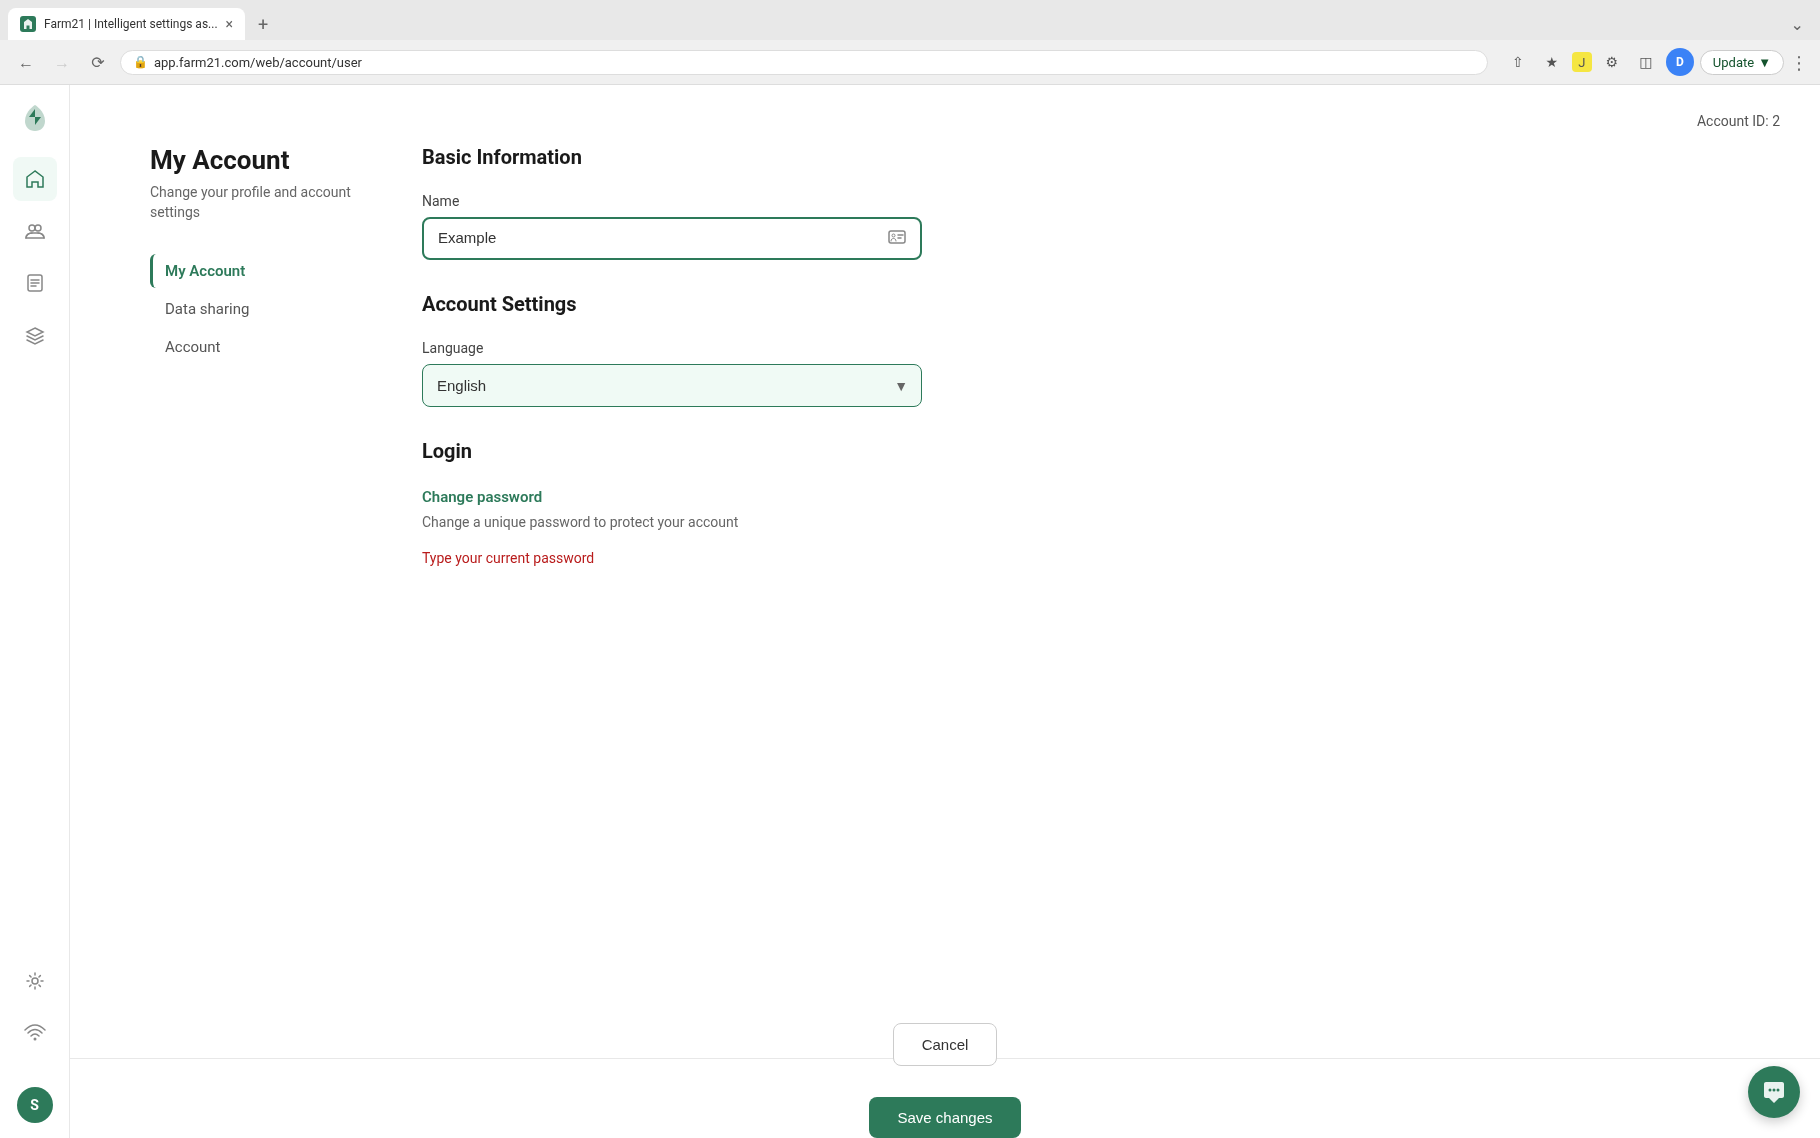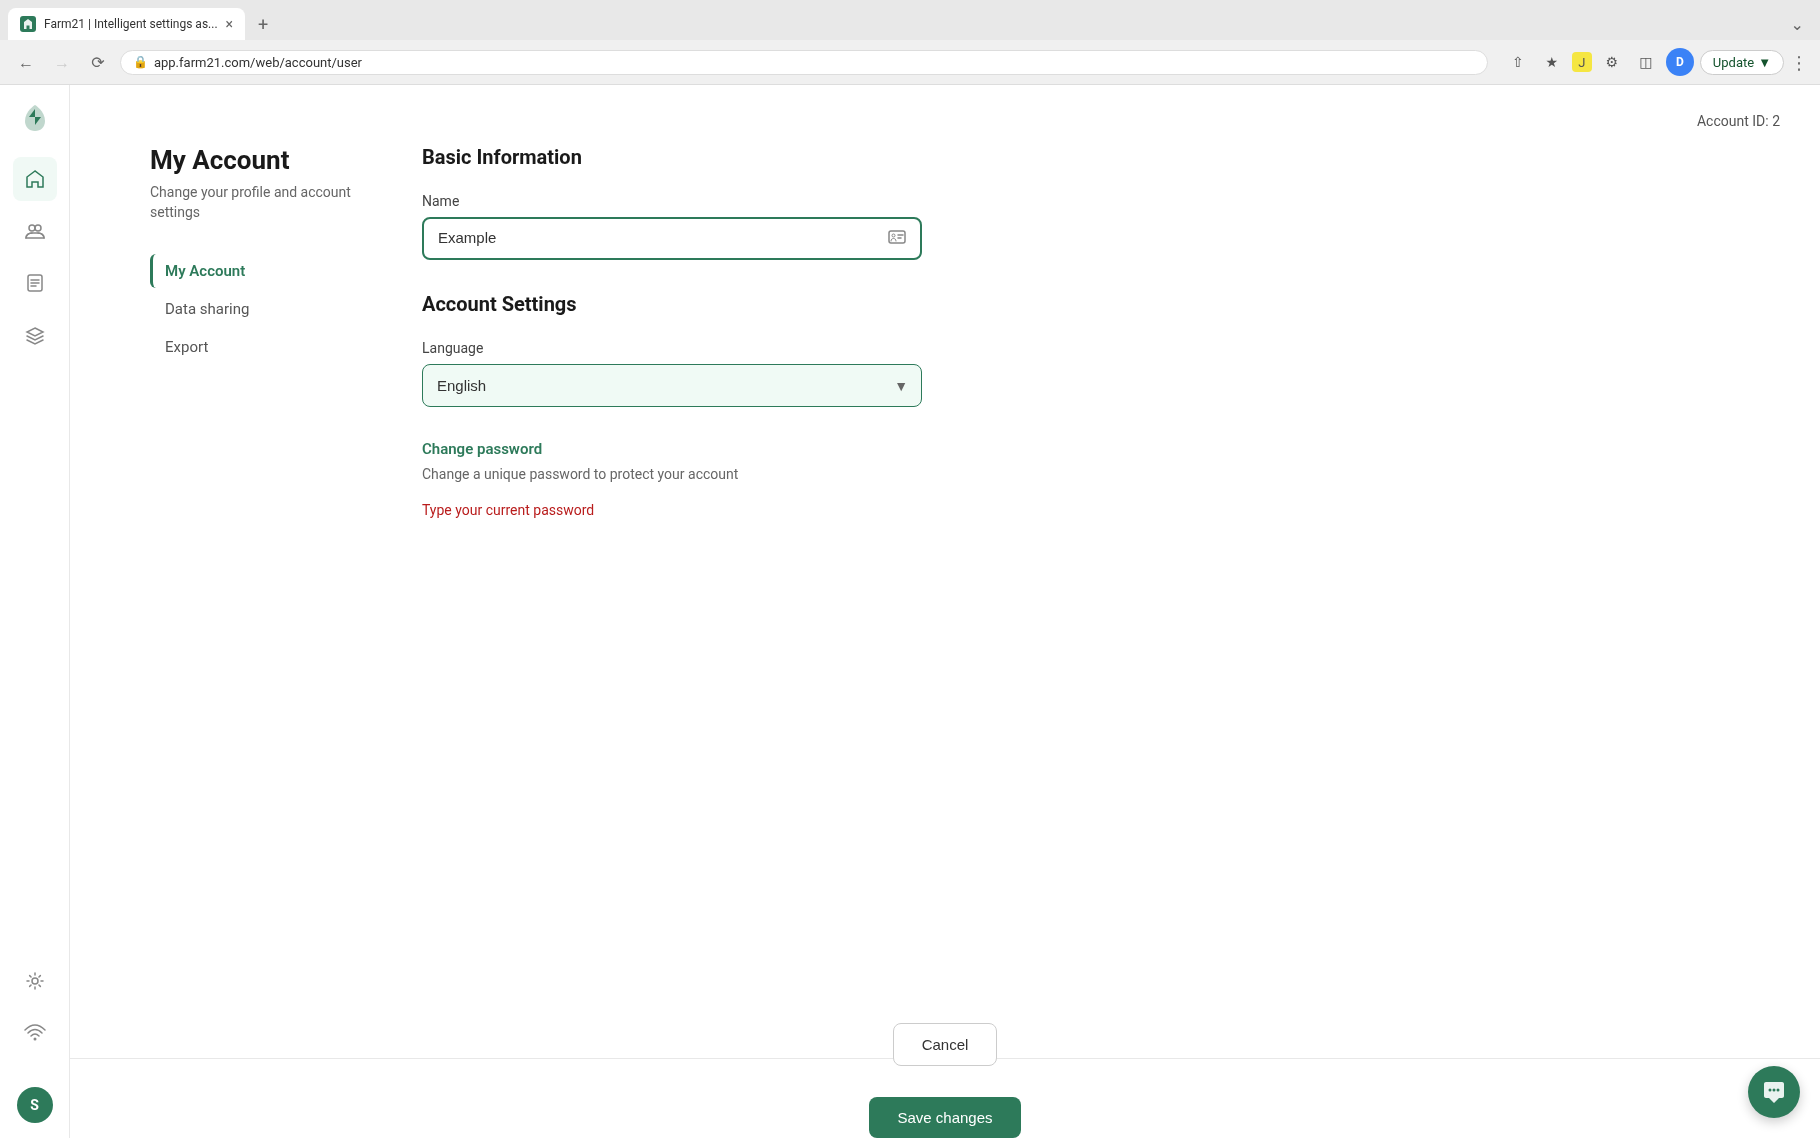--- a/index.html
+++ b/index.html
@@ -528,21 +528,21 @@
     </div>
 
     <div class="page-layout">
 
       <div class="left-nav">
         <h1 class="page-title">My Account</h1>
         <p class="page-subtitle">Change your profile and account settings</p>
         <div class="left-nav-links">
           <div class="left-nav-link active">My Account</div>
           <div class="left-nav-link">Data sharing</div>
-          <div class="left-nav-link">Export</div>
+          <div class="left-nav-link">Account</div>
         </div>
       </div>
 
       <div class="form-area">
 
         <h2 class="section-title">Basic Information</h2>
 
         <div class="form-group">
           <label class="form-label">Name</label>
           <div class="form-input">
@@ -568,20 +568,21 @@
               <option>English</option>
               <option>German</option>
               <option>French</option>
               <option>Spanish</option>
             </select>
             <span class="select-arrow">▼</span>
           </div>
         </div>
 
         <div class="login-section">
+          <h2 class="section-title">Login</h2>
           <a class="change-password-link">Change password</a>
           <p class="password-hint">Change a unique password to protect your account</p>
           <div class="current-password-label">Type your current password</div>
         </div>
 
         <div style="height: 120px;"></div>
       </div>
     </div>
   </div>
 </div>

